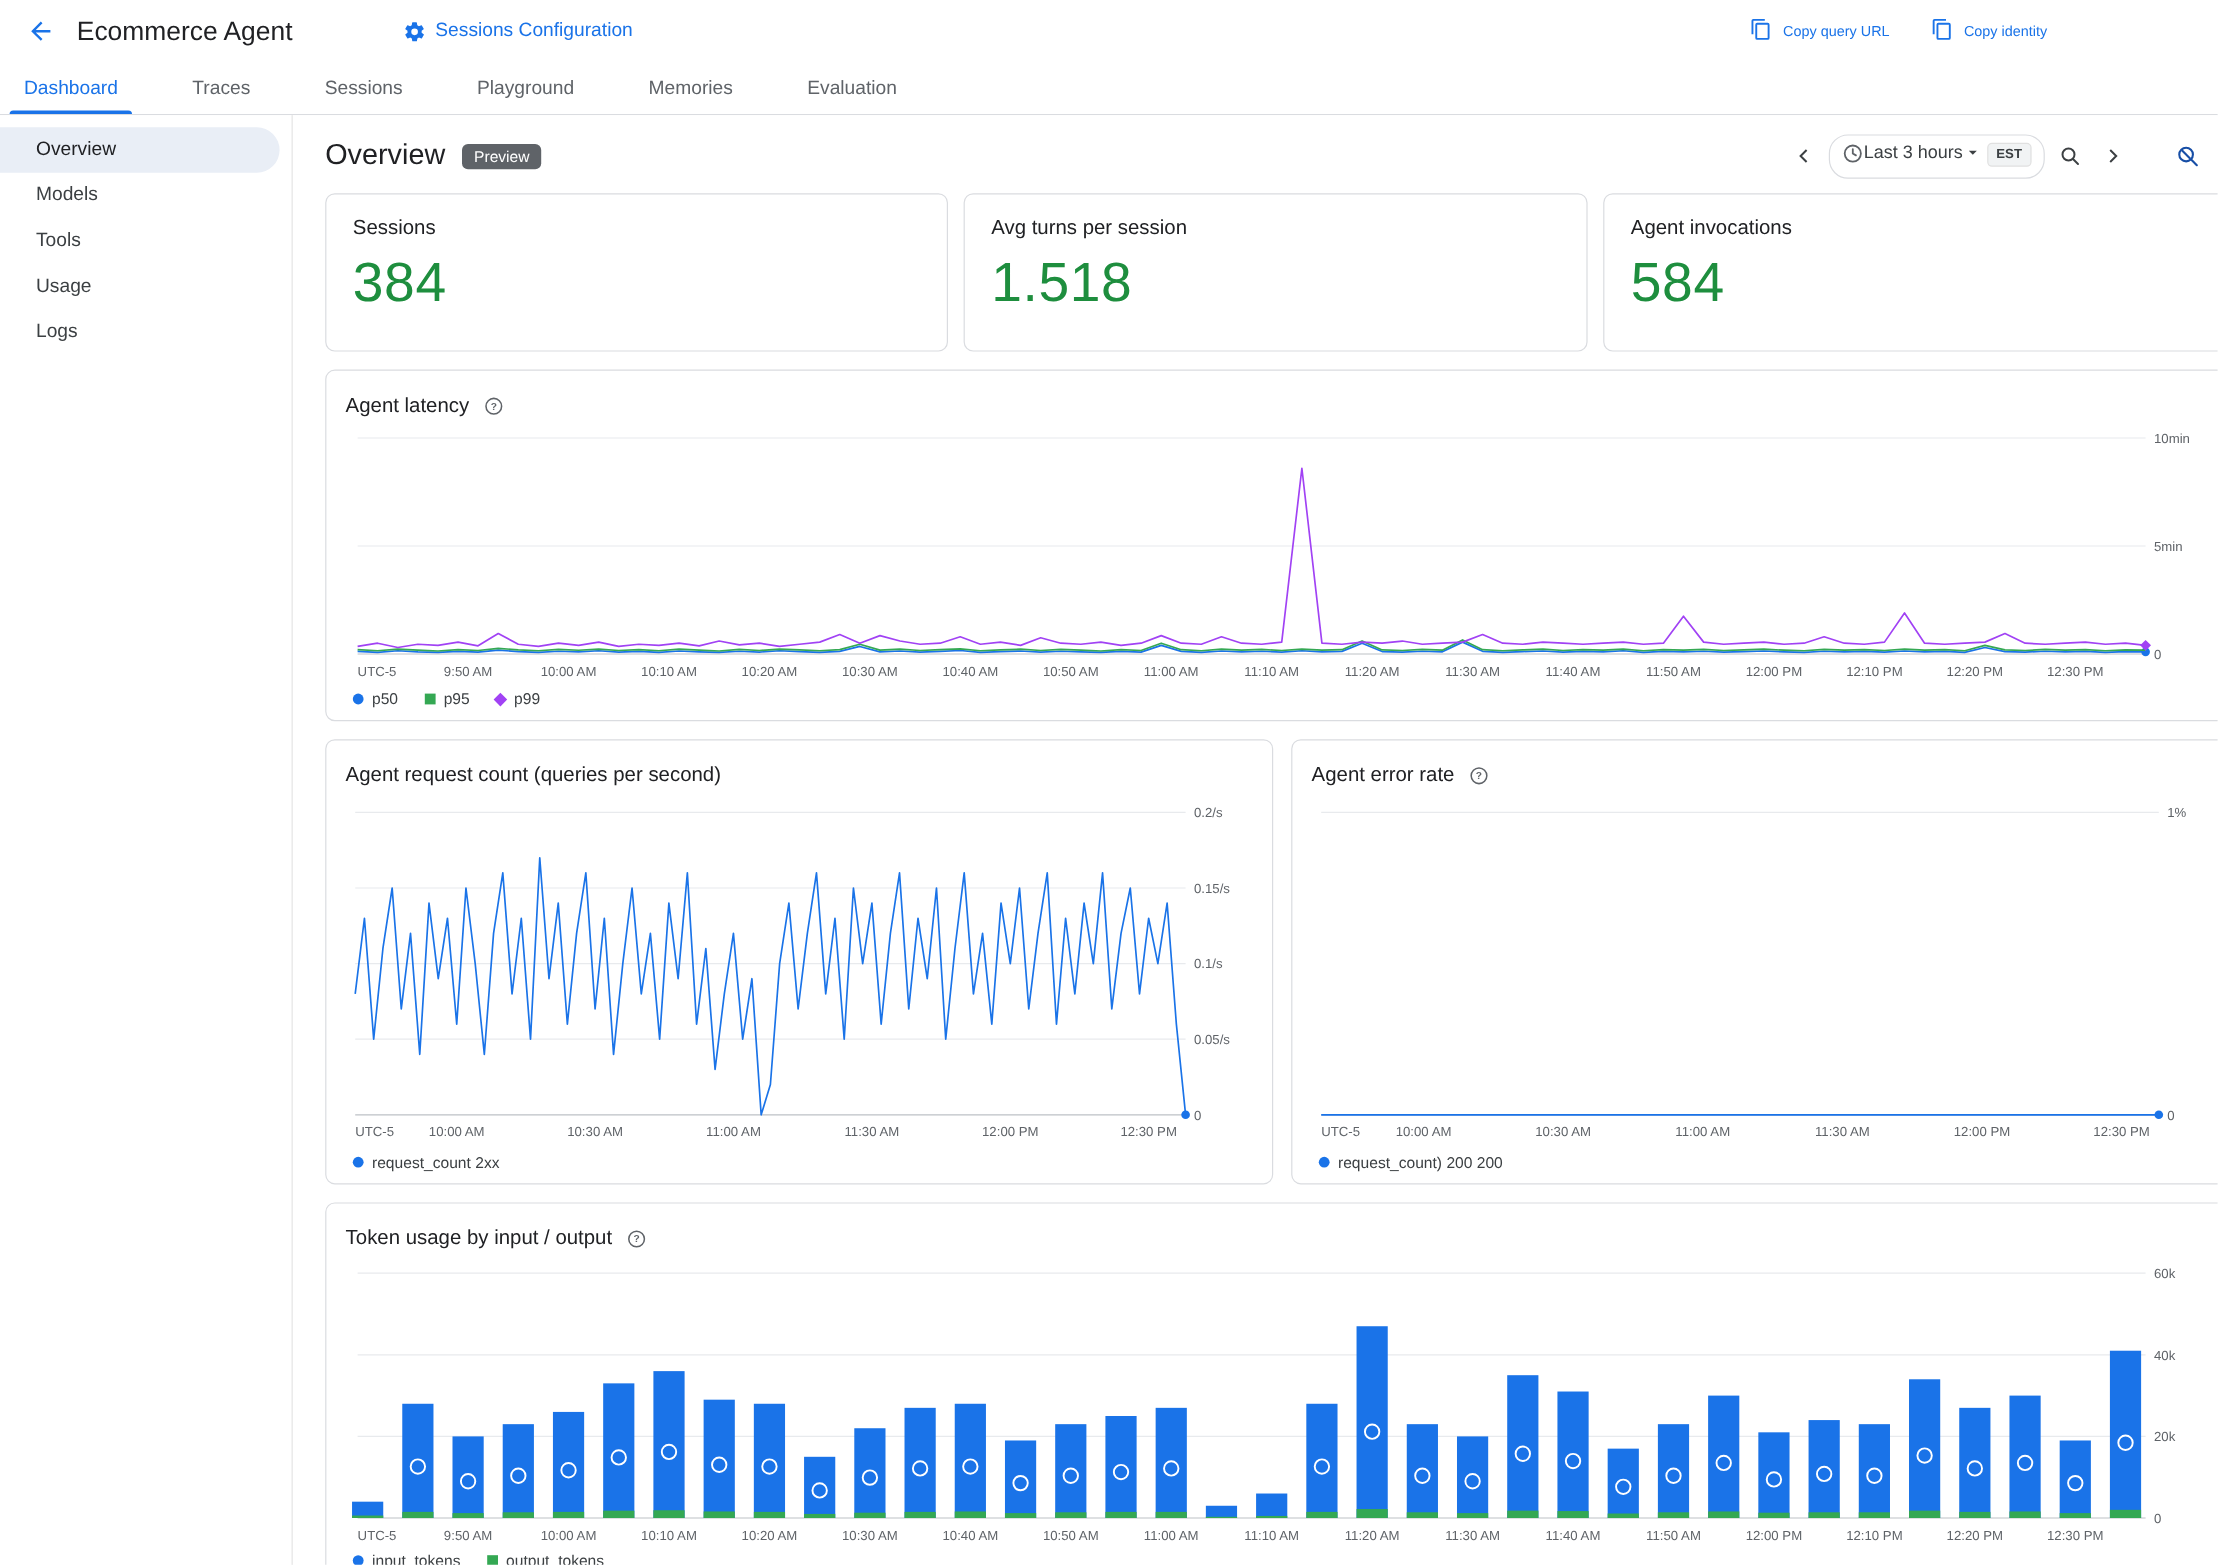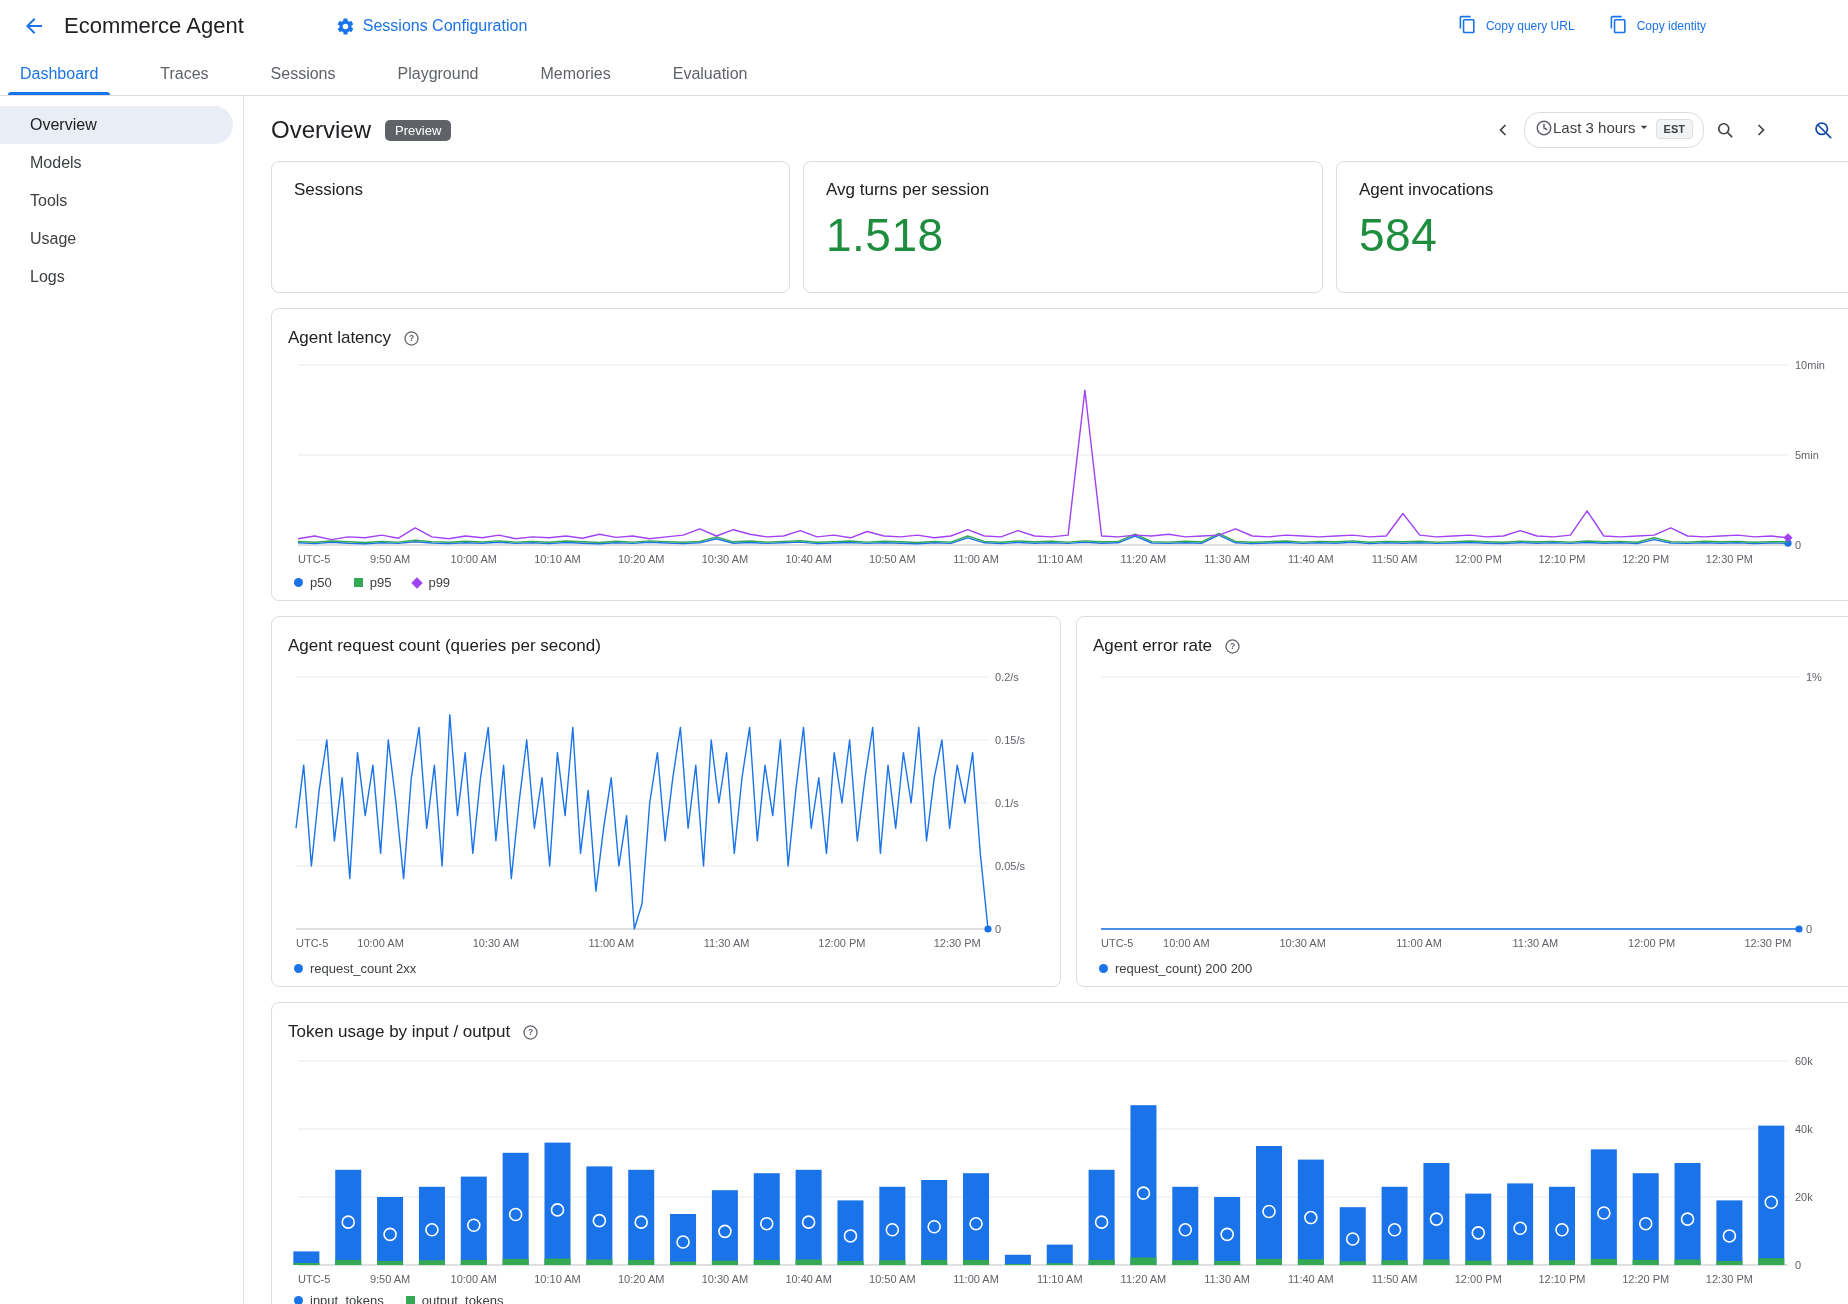--- a/index.html
+++ b/index.html
@@ -194,20 +194,21 @@
             <path d="M14.8 14.8l5.4 5.4" stroke="#174ea6" stroke-width="2" stroke-linecap="round"></path>
             <path d="M6 6l8 8" stroke="#174ea6" stroke-width="2"></path>
           </svg>
       </button>
     </div>
   </div>
 
   <div class="stats-row">
     <div class="card stat-card c1">
       <div class="stat-label">Sessions</div>
+      <div class="stat-value">384</div>
     </div>
     <div class="card stat-card c2">
       <div class="stat-label">Avg turns per session</div>
       <div class="stat-value">1.518</div>
     </div>
     <div class="card stat-card c3">
       <div class="stat-label">Agent invocations</div>
       <div class="stat-value">584</div>
     </div>
   </div>

